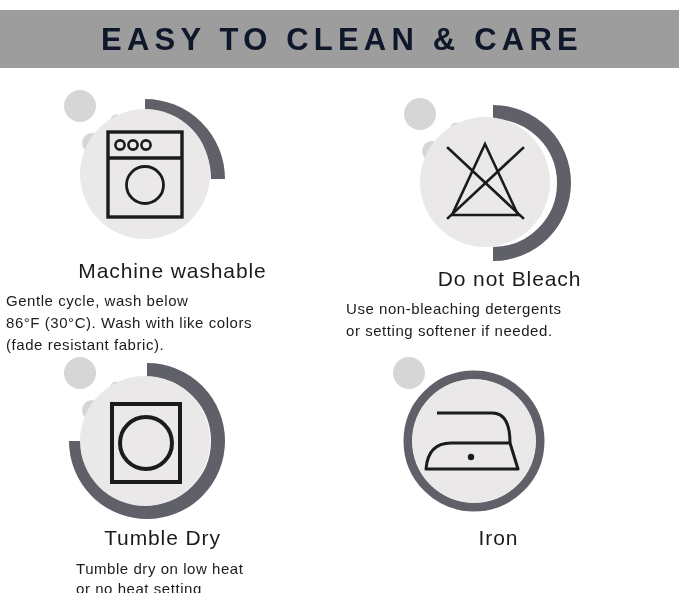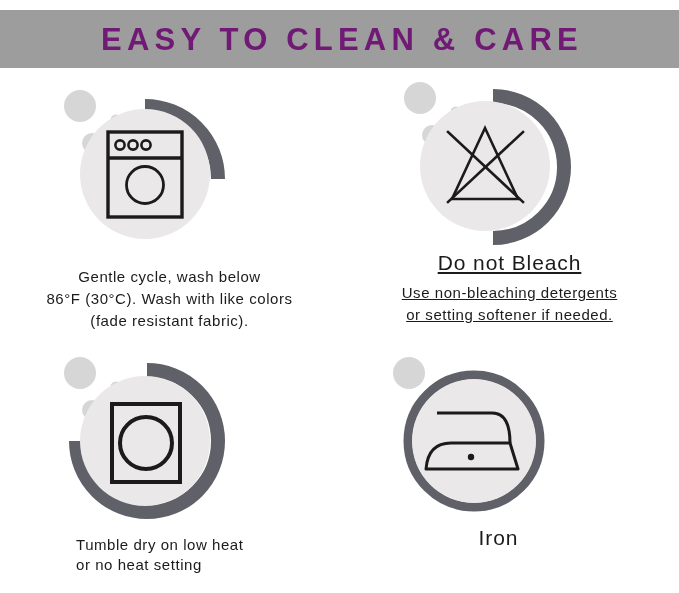--- a/index.html
+++ b/index.html
@@ -24,21 +24,21 @@
     top: 10px;
     width: 679px;
     height: 58px;
     background: #9d9d9d;
     display: flex;
     align-items: center;
     justify-content: center;
     box-sizing: border-box;
   }
   #header-title {
-    color: #701a75;
+    color: #0f172a;
     font-size: 31px;
     font-weight: bold;
     letter-spacing: 5.2px;
     line-height: 1;
     white-space: nowrap;
     text-indent: 5px;
   }
 
   
   #care-grid {
@@ -47,21 +47,21 @@
     top: 68px;
     width: 679px;
     height: 525px;
   }
   .care-card {
     position: absolute;
     width: 339px;
     box-sizing: border-box;
   }
   #care-card-machine-washable { left: 0px;   top: 16px; }
-  #care-card-do-not-bleach    { left: 340px; top: 8px; text-decoration: underline; }
+  #care-card-do-not-bleach    { left: 340px; top: 24px; }
   #care-card-tumble-dry       { left: 0px;   top: 283px; }
   #care-card-iron             { left: 329px; top: 283px; }
 
   .icon-stage {
     position: relative;
     width: 339px;
     height: 175px;
   }
 
   .icon-art {
@@ -76,21 +76,20 @@
     text-align: center;
     font-size: 21px;
     font-weight: 400;
     letter-spacing: 0.9px;
     color: #1b1b1b;
     margin: 0;
     padding: 0 10px;
     line-height: 1.15;
   }
   .card-subtitle {
-    text-align: center;
     font-size: 15px;
     font-weight: 400;
     letter-spacing: 0.55px;
     color: #1b1b1b;
     margin: 7px 0 0 0;
     padding: 0 6px;
     line-height: 1.45;
     white-space: pre-line;
   }
   #card-subtitle-tumble-dry {
@@ -126,20 +125,21 @@
         <g stroke="#1b1b1b" fill="none" stroke-width="3.4">
           <rect x="58" y="48" width="74" height="85"></rect>
           <line x1="58" y1="74" x2="132" y2="74"></line>
           <circle cx="70" cy="61" r="4.6" stroke-width="2.6"></circle>
           <circle cx="83" cy="61" r="4.6" stroke-width="2.6"></circle>
           <circle cx="96" cy="61" r="4.6" stroke-width="2.6"></circle>
           <circle cx="95" cy="101" r="18.5" stroke-width="2.8"></circle>
         </g>
       </svg>
     </div>
+    <h2 class="card-title" id="card-title-machine-washable">Machine washable</h2>
     <p class="card-subtitle">Gentle cycle, wash below
 86°F (30°C). Wash with like colors
 (fade resistant fabric).</p>
   </div>
 
   <div class="care-card" id="care-card-do-not-bleach">
     <div class="icon-stage">
       <svg class="icon-art" width="240" height="175" viewBox="0 0 240 175">
         <circle cx="30" cy="22" r="16" fill="#d6d6d6"></circle>
         <circle cx="66" cy="36" r="5.5" fill="#d6d6d6"></circle>
@@ -169,20 +169,21 @@
 
         <path d="M 97 19 A 71 71 0 1 1 26 90" fill="none" stroke="#5f6068" stroke-width="14"></path>
         <circle cx="95" cy="90" r="65" fill="#eae8e9"></circle>
 
         <g stroke="#1b1b1b" fill="none">
           <rect x="62" y="53" width="68" height="78" stroke-width="4"></rect>
           <circle cx="96" cy="92" r="26" stroke-width="4"></circle>
         </g>
       </svg>
     </div>
+    <h2 class="card-title" id="card-title-tumble-dry">Tumble Dry</h2>
     <p class="card-subtitle" id="card-subtitle-tumble-dry">Tumble dry on low heat
 or no heat setting</p>
   </div>
 
   <div class="care-card" id="care-card-iron">
     <div class="icon-stage">
       <svg class="icon-art" width="240" height="175" viewBox="0 0 240 175">
         <circle cx="30" cy="22" r="16" fill="#d6d6d6"></circle>
         <circle cx="66" cy="36" r="5.5" fill="#d6d6d6"></circle>
         <circle cx="42" cy="59" r="10" fill="#d6d6d6"></circle>

